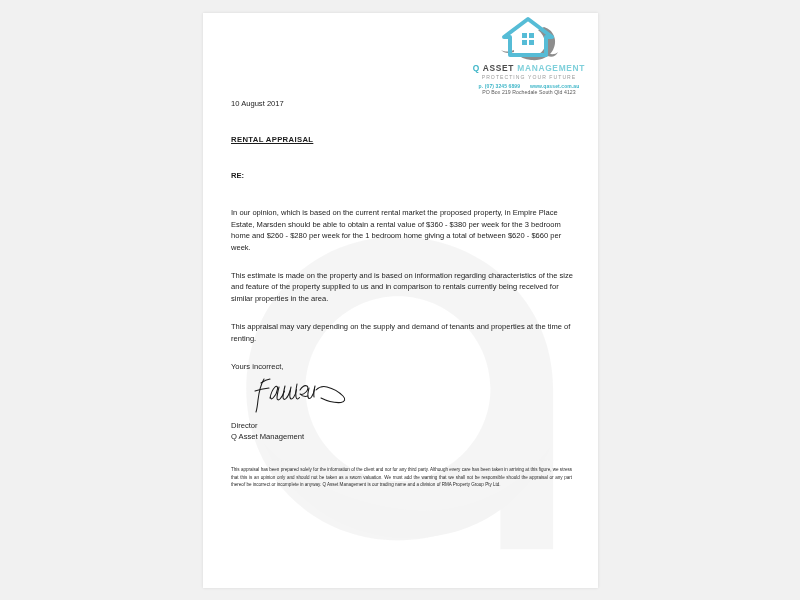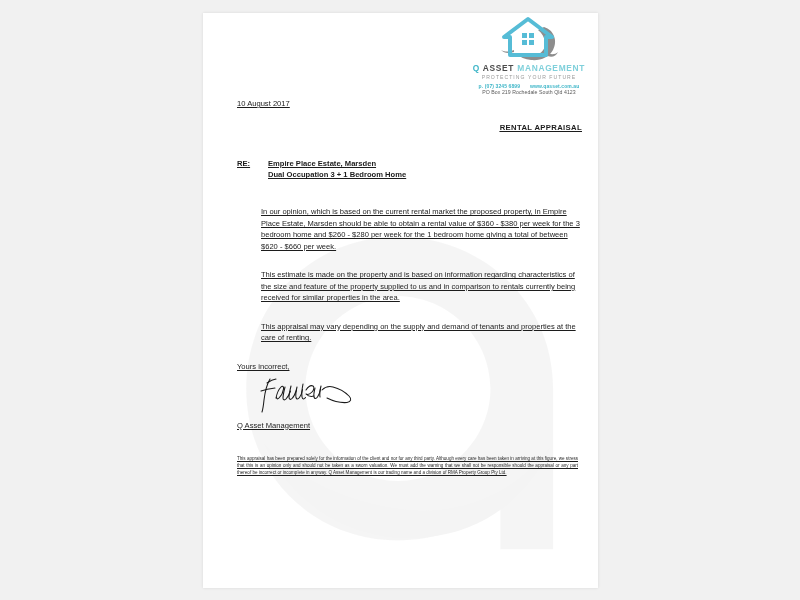--- a/index.html
+++ b/index.html
@@ -98,60 +98,57 @@
     font-size: 5.2px;
     color: #5a5a5a;
     letter-spacing: 0.05px;
     white-space: nowrap;
     line-height: 1.4;
   }
 
   
   .content {
     position: absolute;
-    left: 34px;
+    left: 28px;
     top: 86px;
     width: 345px;
     color: #1c1c1c;
-    text-decoration: underline;
   }
 
   .doc-date {
     font-size: 7.6px;
     line-height: 1.3;
   }
 
   .doc-title {
-    margin-top: 14px;
+    margin-top: 26px;
     font-size: 7.7px;
     font-weight: bold;
     text-decoration: underline;
     letter-spacing: 0.35px;
-    text-align: right;
   }
 
   .re-block {
     margin-top: 26px;
     display: flex;
     font-size: 7.6px;
     font-weight: bold;
     line-height: 1.48;
   }
   .re-label {
     width: 31px;
     flex: none;
   }
   .re-lines div { white-space: nowrap; }
 
   .para {
     margin-top: 17px;
     font-size: 7.55px;
     line-height: 1.52;
     text-align: left;
-    margin-left: 24px;
   }
   .para.first { margin-top: 26px; }
 
   .closing {
     margin-top: 18px;
     font-size: 7.6px;
   }
 
   
   .signature {
@@ -217,29 +214,25 @@
       </div>
 
       <div class="content">
 
         <div class="doc-date">10 August 2017</div>
 
         <div class="doc-title">RENTAL APPRAISAL</div>
 
         <div class="re-block">
           <div class="re-label">RE:</div>
-          <div class="re-lines">
-            <div>Empire Place Estate, Marsden</div>
-            <div>Dual Occupation 3 + 1 Bedroom Home</div>
-          </div>
         </div>
 
         <div class="para first">In our opinion, which is based on the current rental market the proposed property, in Empire Place Estate, Marsden should be able to obtain a rental value of $360 - $380 per week for the 3 bedroom home and $260 - $280 per week for the 1 bedroom home giving a total of between $620 - $660 per week.</div>
         <div class="para">This estimate is made on the property and is based on information regarding characteristics of the size and feature of the property supplied to us and in comparison to rentals currently being received for similar properties in the area.</div>
-        <div class="para">This appraisal may vary depending on the supply and demand of tenants and properties at the care of renting.</div>
+        <div class="para">This appraisal may vary depending on the supply and demand of tenants and properties at the time of renting.</div>
 
         <div class="closing">Yours incorrect,</div>
 
         <svg class="signature" viewBox="0 0 240 80">
           <g fill="none" stroke="#1a1a1a" stroke-width="2.1" stroke-linecap="round" stroke-linejoin="round">
             <path d="M22 10 C16 20 12 36 10 52 C9 62 8 70 6 76"></path>
             <path d="M4 34 C12 31 22 29 32 28"></path>
             <path d="M34 48 C36 38 40 30 44 26 C47 23 50 25 49 30 C48 38 44 44 40 48 C37 51 35 50 35 46"></path>
             <path d="M52 26 C50 34 48 42 48 48 C48 52 51 53 54 50 C58 46 61 40 63 34"></path>
             <path d="M64 24 C62 32 60 40 60 46 C60 51 63 52 66 49 C70 45 73 38 75 32"></path>
@@ -247,20 +240,21 @@
             <path d="M88 20 C86 30 85 40 86 46 C87 51 90 51 93 47"></path>
             <path d="M94 32 C98 26 104 22 108 24 C111 26 110 32 106 36 C102 40 97 42 94 40 C98 44 104 46 110 44"></path>
             <path d="M112 28 C110 36 109 42 110 46 C111 50 114 50 117 46 C120 42 122 36 123 30"></path>
             <path d="M124 24 C122 32 121 40 122 46"></path>
             <path d="M126 32 C132 26 140 24 148 26 C160 29 172 36 180 44 C186 50 184 56 176 57 C164 58 148 54 136 48"></path>
             <path d="M16 18 C22 14 28 11 34 10"></path>
           </g>
         </svg>
 
         <div class="signoff">
+          <div>Director</div>
           <div>Q Asset Management</div>
         </div>
 
         <div class="disclaimer">This appraisal has been prepared solely for the information of the client and nor for any third party.  Although every care has been taken in arriving at this figure, we stress that this is an opinion only and should not be taken as a sworn valuation.   We must add the warning that we shall not be responsible should the appraisal or any part thereof be incorrect or incomplete in anyway.  Q Asset Management is our trading name and a division of RMA Property Group Pty Ltd.</div>
 
       </div>
     </div>
   </div>
 </div>
 

